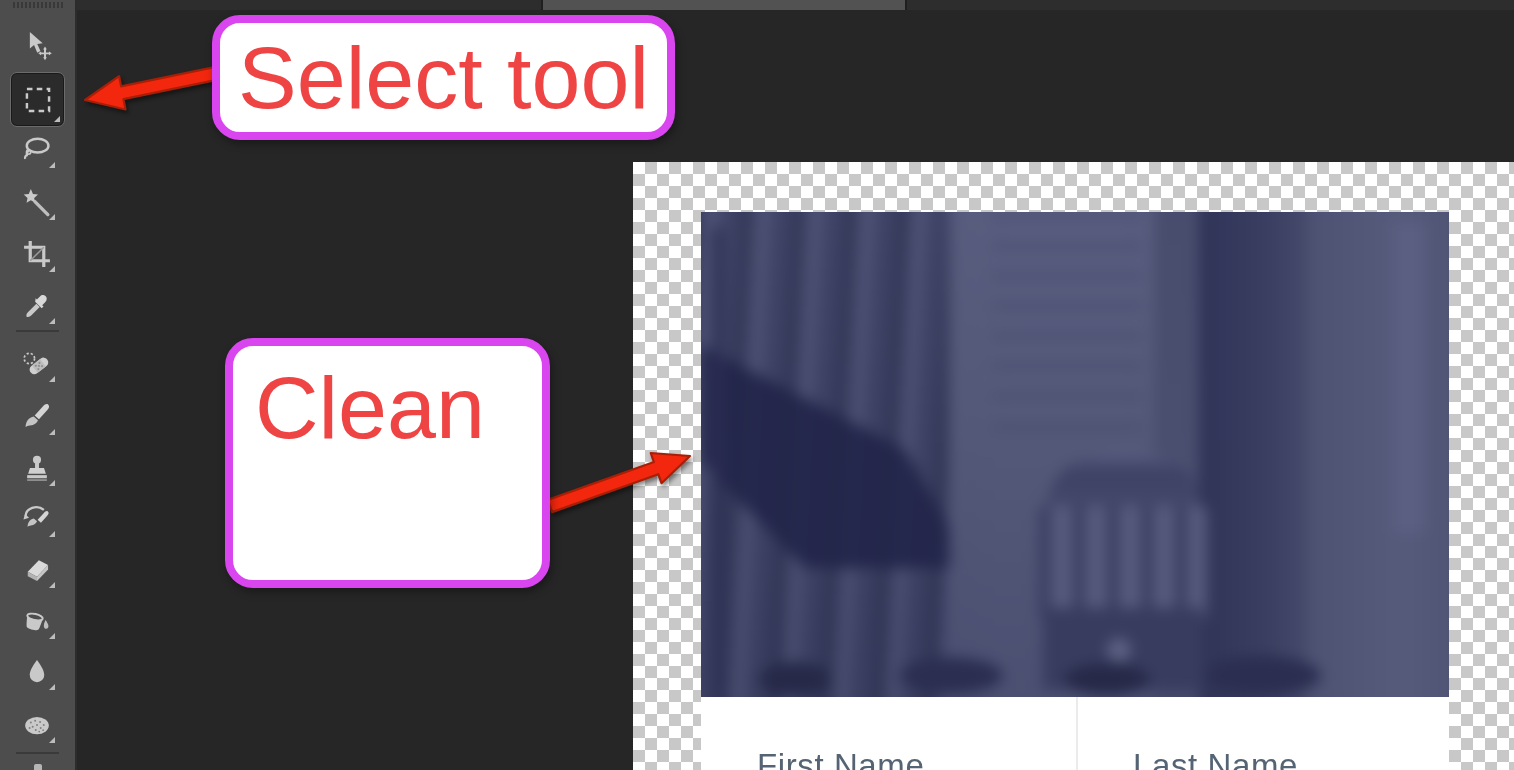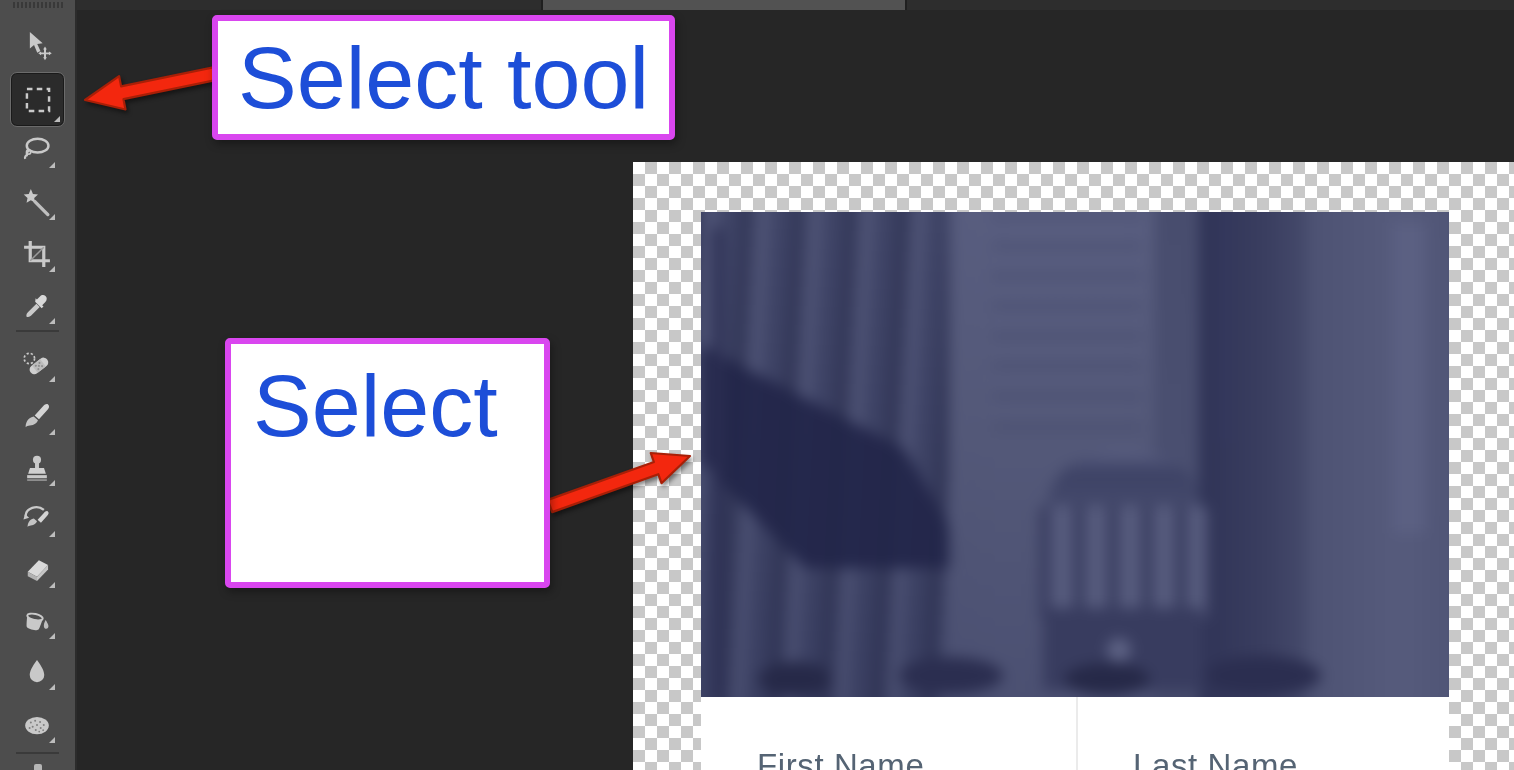--- a/index.html
+++ b/index.html
@@ -77,22 +77,22 @@
       radial-gradient(ellipse 70px 26px at 64% 60%,#262948 60%,transparent 62%),
       radial-gradient(ellipse 95px 32px at 90% 55%,#2b2e50 60%,transparent 62%);}
   
   .form-card{position:absolute;left:701px;top:697px;width:748px;height:73px;background:#ffffff;z-index:6;}
   .form-divider{position:absolute;left:375px;top:0;width:2px;height:100%;background:#ebebeb;}
   .form-label{position:absolute;top:50px;font-size:33px;font-weight:300;letter-spacing:.6px;color:#556474;white-space:nowrap;}
   .form-label.first{left:56px;}
   .form-label.last{left:432px;}
   
   .callout{
-    position:absolute;background:#ffffff;border:6px solid #d946ef;border-radius:5px;
-    color:#1d4ed8;z-index:50;box-shadow:2px 4px 8px rgba(0,0,0,.35);box-sizing:border-box;
+    position:absolute;background:#ffffff;border:8px solid #d946ef;border-radius:28px;
+    color:#ef4444;z-index:50;box-shadow:2px 4px 8px rgba(0,0,0,.35);box-sizing:border-box;
   }
   .callout.select{left:212px;top:15px;width:463px;height:125px;
     display:flex;align-items:center;justify-content:center;font-size:88px;}
   .callout.clean{left:225px;top:338px;width:325px;height:250px;
     padding:8px 0 0 22px;font-size:88px;line-height:108px;}
   .arrow-svg{position:absolute;overflow:visible;z-index:40;
     filter:drop-shadow(2px 3px 2px rgba(0,0,0,.45));}
   .arrow-svg polygon{fill:#f3270e;stroke:#a81f07;stroke-width:2.2;stroke-linejoin:round;}
   #arrow-select{left:75px;top:55px;width:150px;height:60px;}
   #arrow-clean{left:540px;top:436px;width:160px;height:84px;}
@@ -295,14 +295,14 @@
   <polygon points="10,45 44.1,21.1 46.1,31.4 141.8,11.6 144.2,24.4 48.5,44.2 50.5,54.5"></polygon>
 </svg>
 <svg id="arrow-clean" class="arrow-svg" viewBox="0 0 160 84">
   <polygon points="150,20 110.7,17.0 113.9,26.0 7.8,63.9 12.2,76.1 118.3,38.2 121.5,47.2"></polygon>
 </svg>
 
 <div class="callout select">
   <span>Select tool</span>
 </div>
 <div class="callout clean">
-  <div>Select</div>
+  <div>Clean</div>
 </div>
 
 </body></html>

